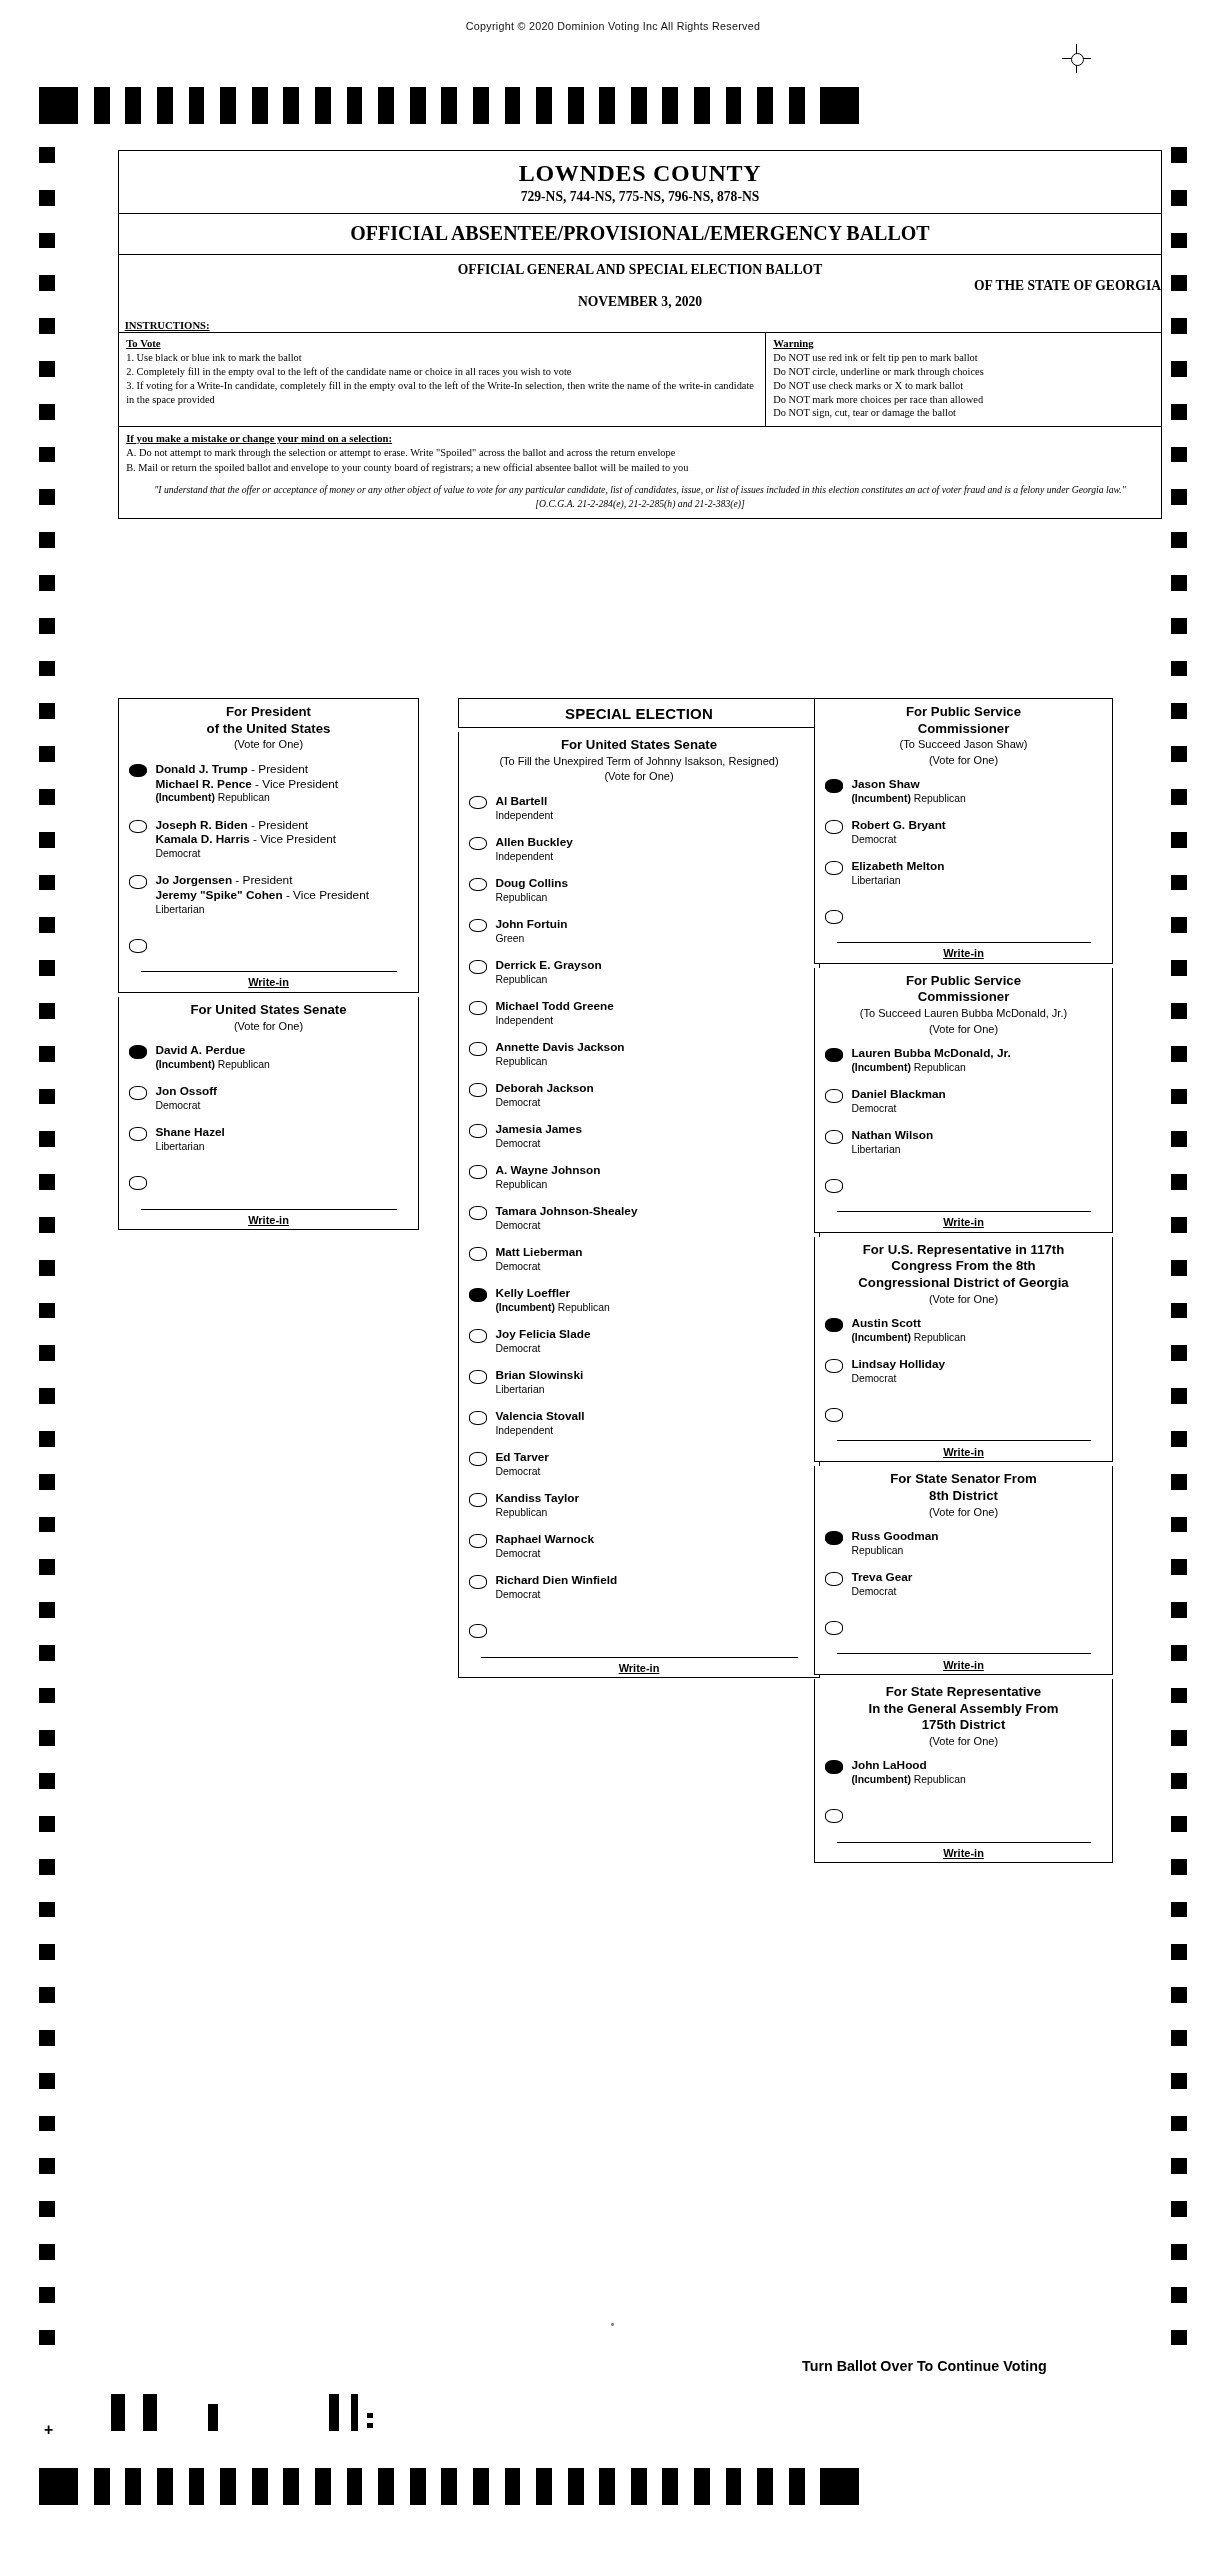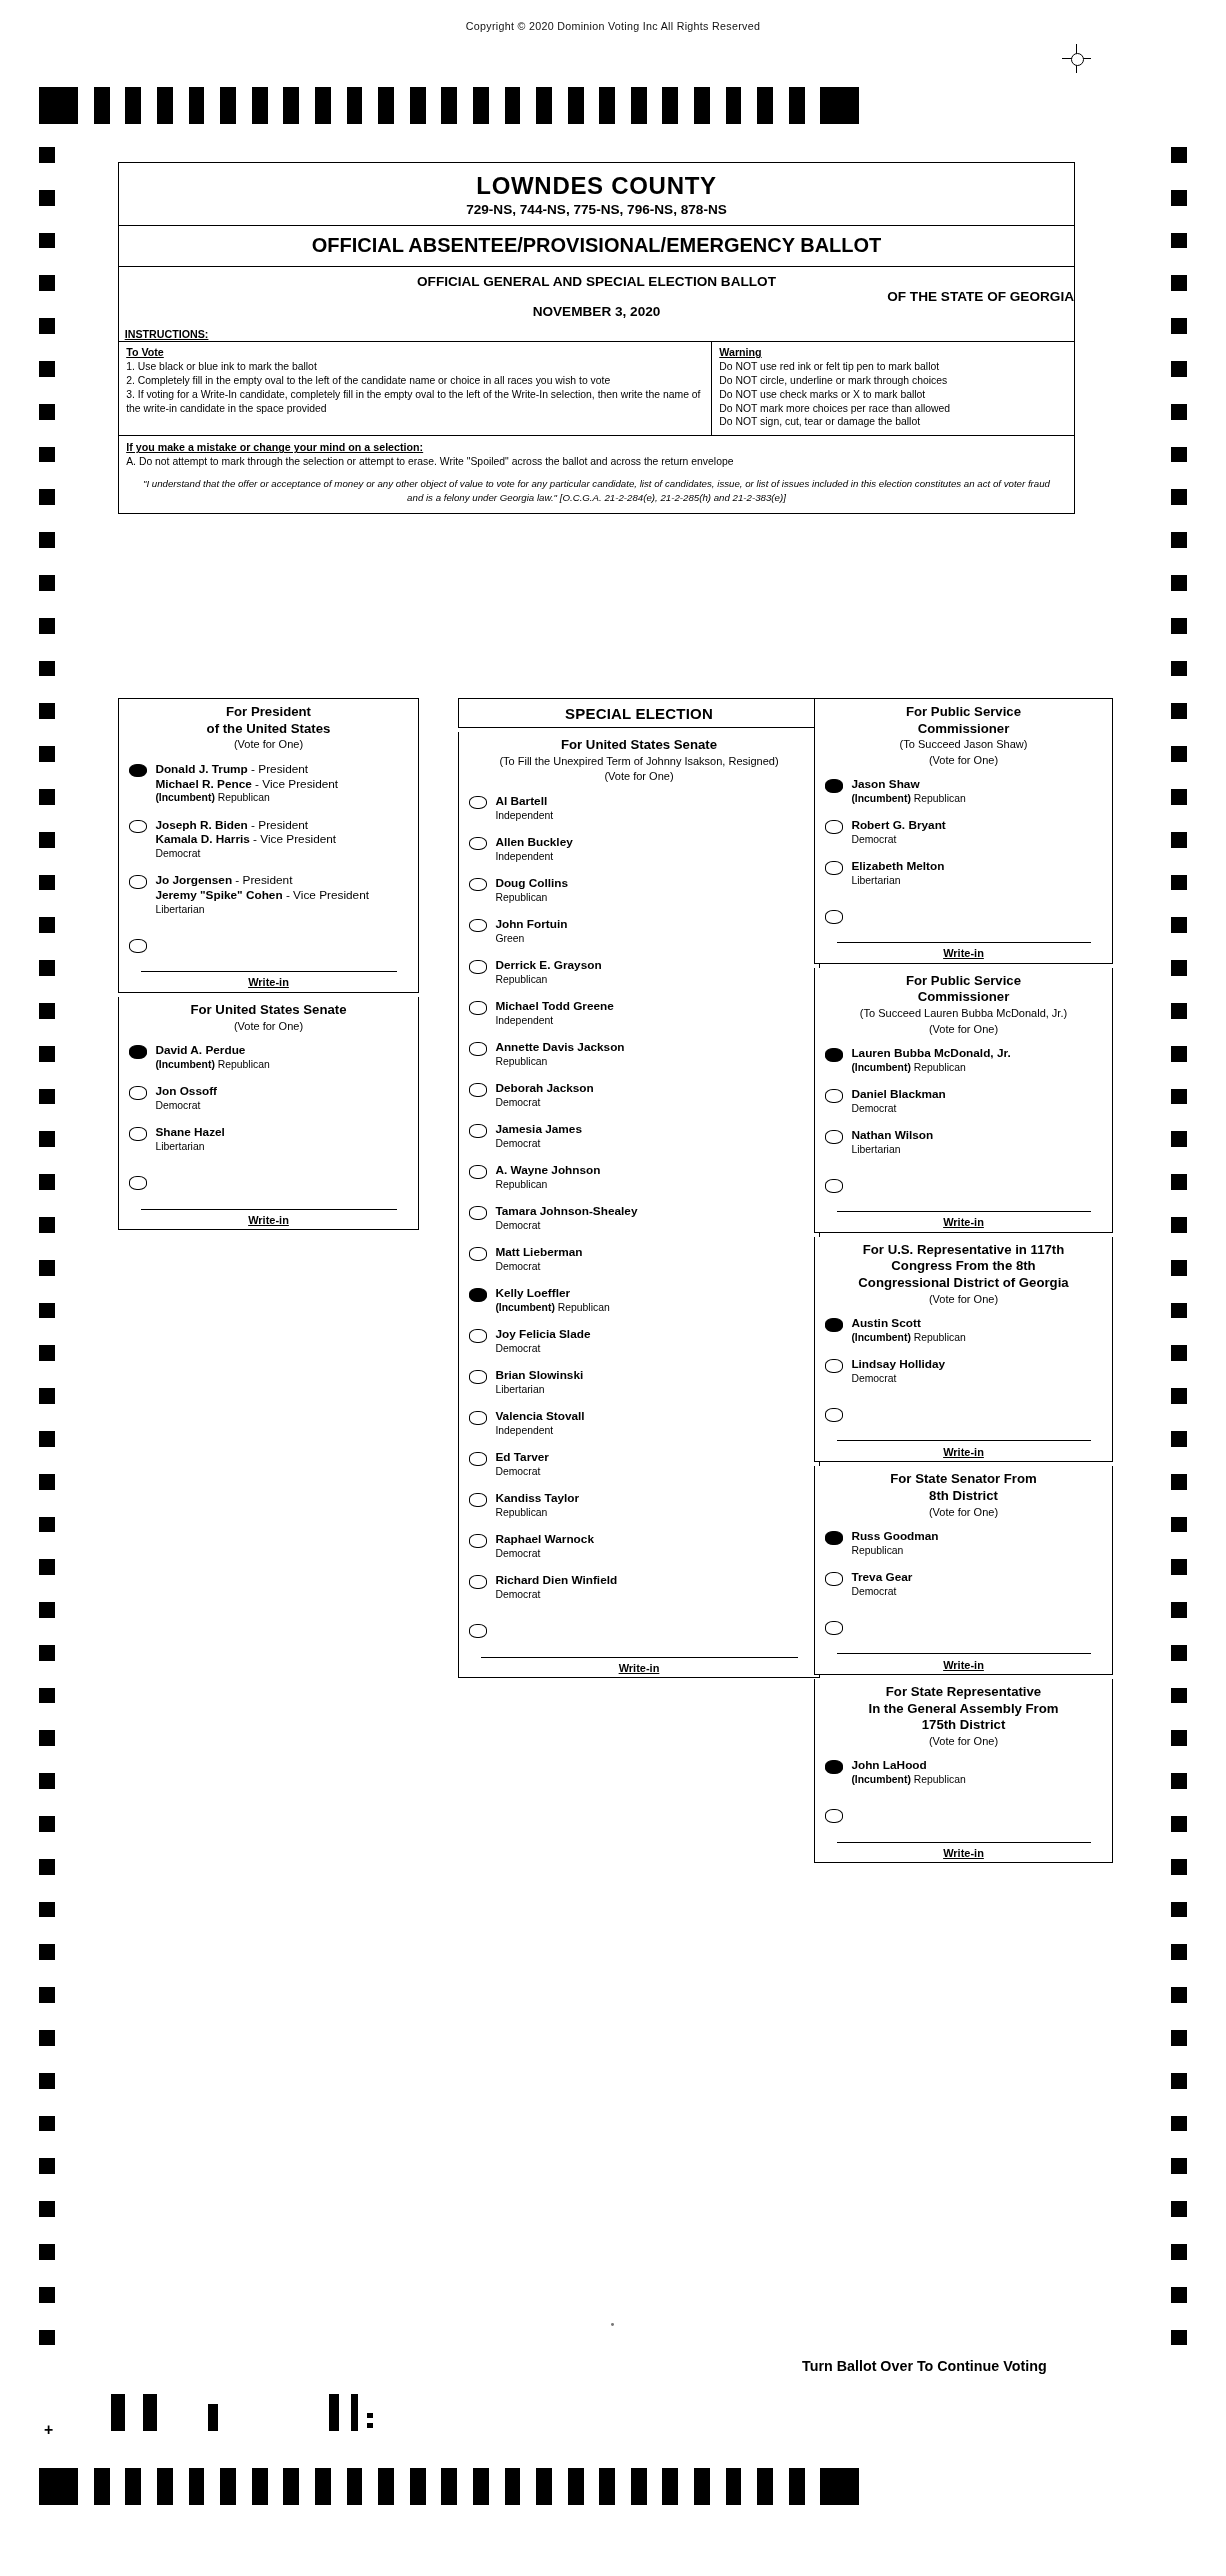--- a/index.html
+++ b/index.html
@@ -26,21 +26,21 @@
   .tmcol.right{left:1171px;}
   .tmdot{width:15.8px;height:15.8px;background:#000;margin-bottom:27px;}
 
   
   .botmarks{position:absolute;top:2391px;left:43px;width:358px;height:50px;}
   .botmarks span{position:absolute;background:#000;}
 
   .plus{position:absolute;font-size:15.8px;font-weight:bold;}
 
   
-  .header{position:absolute;left:118px;top:162px;width:957px;border:1.4px solid #000;box-sizing:border-box;}
+  .header{position:absolute;left:118px;top:150px;width:1044px;border:1.4px solid #000;box-sizing:border-box;font-family:Liberation Serif, serif;}
   .hdr-county{text-align:center;font-size:24px;font-weight:bold;letter-spacing:0.7px;padding-top:8.6px;}
   .hdr-codes{text-align:center;font-size:13.6px;font-weight:bold;padding:2.9px 0 7.2px;}
   .hdr-rule{border-top:1.4px solid #000;}
   .hdr-official{text-align:center;font-size:20px;font-weight:bold;padding:8.6px 0 8.6px;}
   .hdr-sub1{text-align:center;font-size:13.6px;font-weight:bold;padding-top:7.2px;}
   .hdr-sub2{text-align:right;font-size:13.6px;font-weight:bold;}
   .hdr-date{text-align:center;font-size:13.6px;font-weight:bold;padding-bottom:5.7px;}
 
   .instr-label{font-size:10.7px;font-weight:bold;text-decoration:underline;padding:2.9px 0 1.4px 5.7px;}
   .instr-table{display:flex;border-top:1.4px solid #000;border-bottom:1.4px solid #000;}
@@ -262,20 +262,21 @@
         <div class="iline">Do NOT circle, underline or mark through choices</div>
         <div class="iline">Do NOT use check marks or X to mark ballot</div>
         <div class="iline">Do NOT mark more choices per race than allowed</div>
         <div class="iline">Do NOT sign, cut, tear or damage the ballot</div>
       </div>
     </div>
 
     <div class="mistake">
       <div class="mt">If you make a mistake or change your mind on a selection:</div>
       <div class="ml">A. Do not attempt to mark through the selection or attempt to erase.  Write "Spoiled" across the ballot and across the return envelope</div>
+      <div class="ml">B. Mail or return the spoiled ballot and envelope to your county board of registrars; a new official absentee ballot will be mailed to you</div>
     </div>
 
 
     <div class="oath">"I understand that the offer or acceptance of money or any other object of value to vote for any particular candidate, list of candidates, issue, or list of issues included in this election constitutes an act of voter fraud and is a felony under Georgia law." [O.C.G.A. 21-2-284(e), 21-2-285(h) and 21-2-383(e)]</div>
   </div>
 
   <div class="cols">
 
     <div class="col col1">
 

